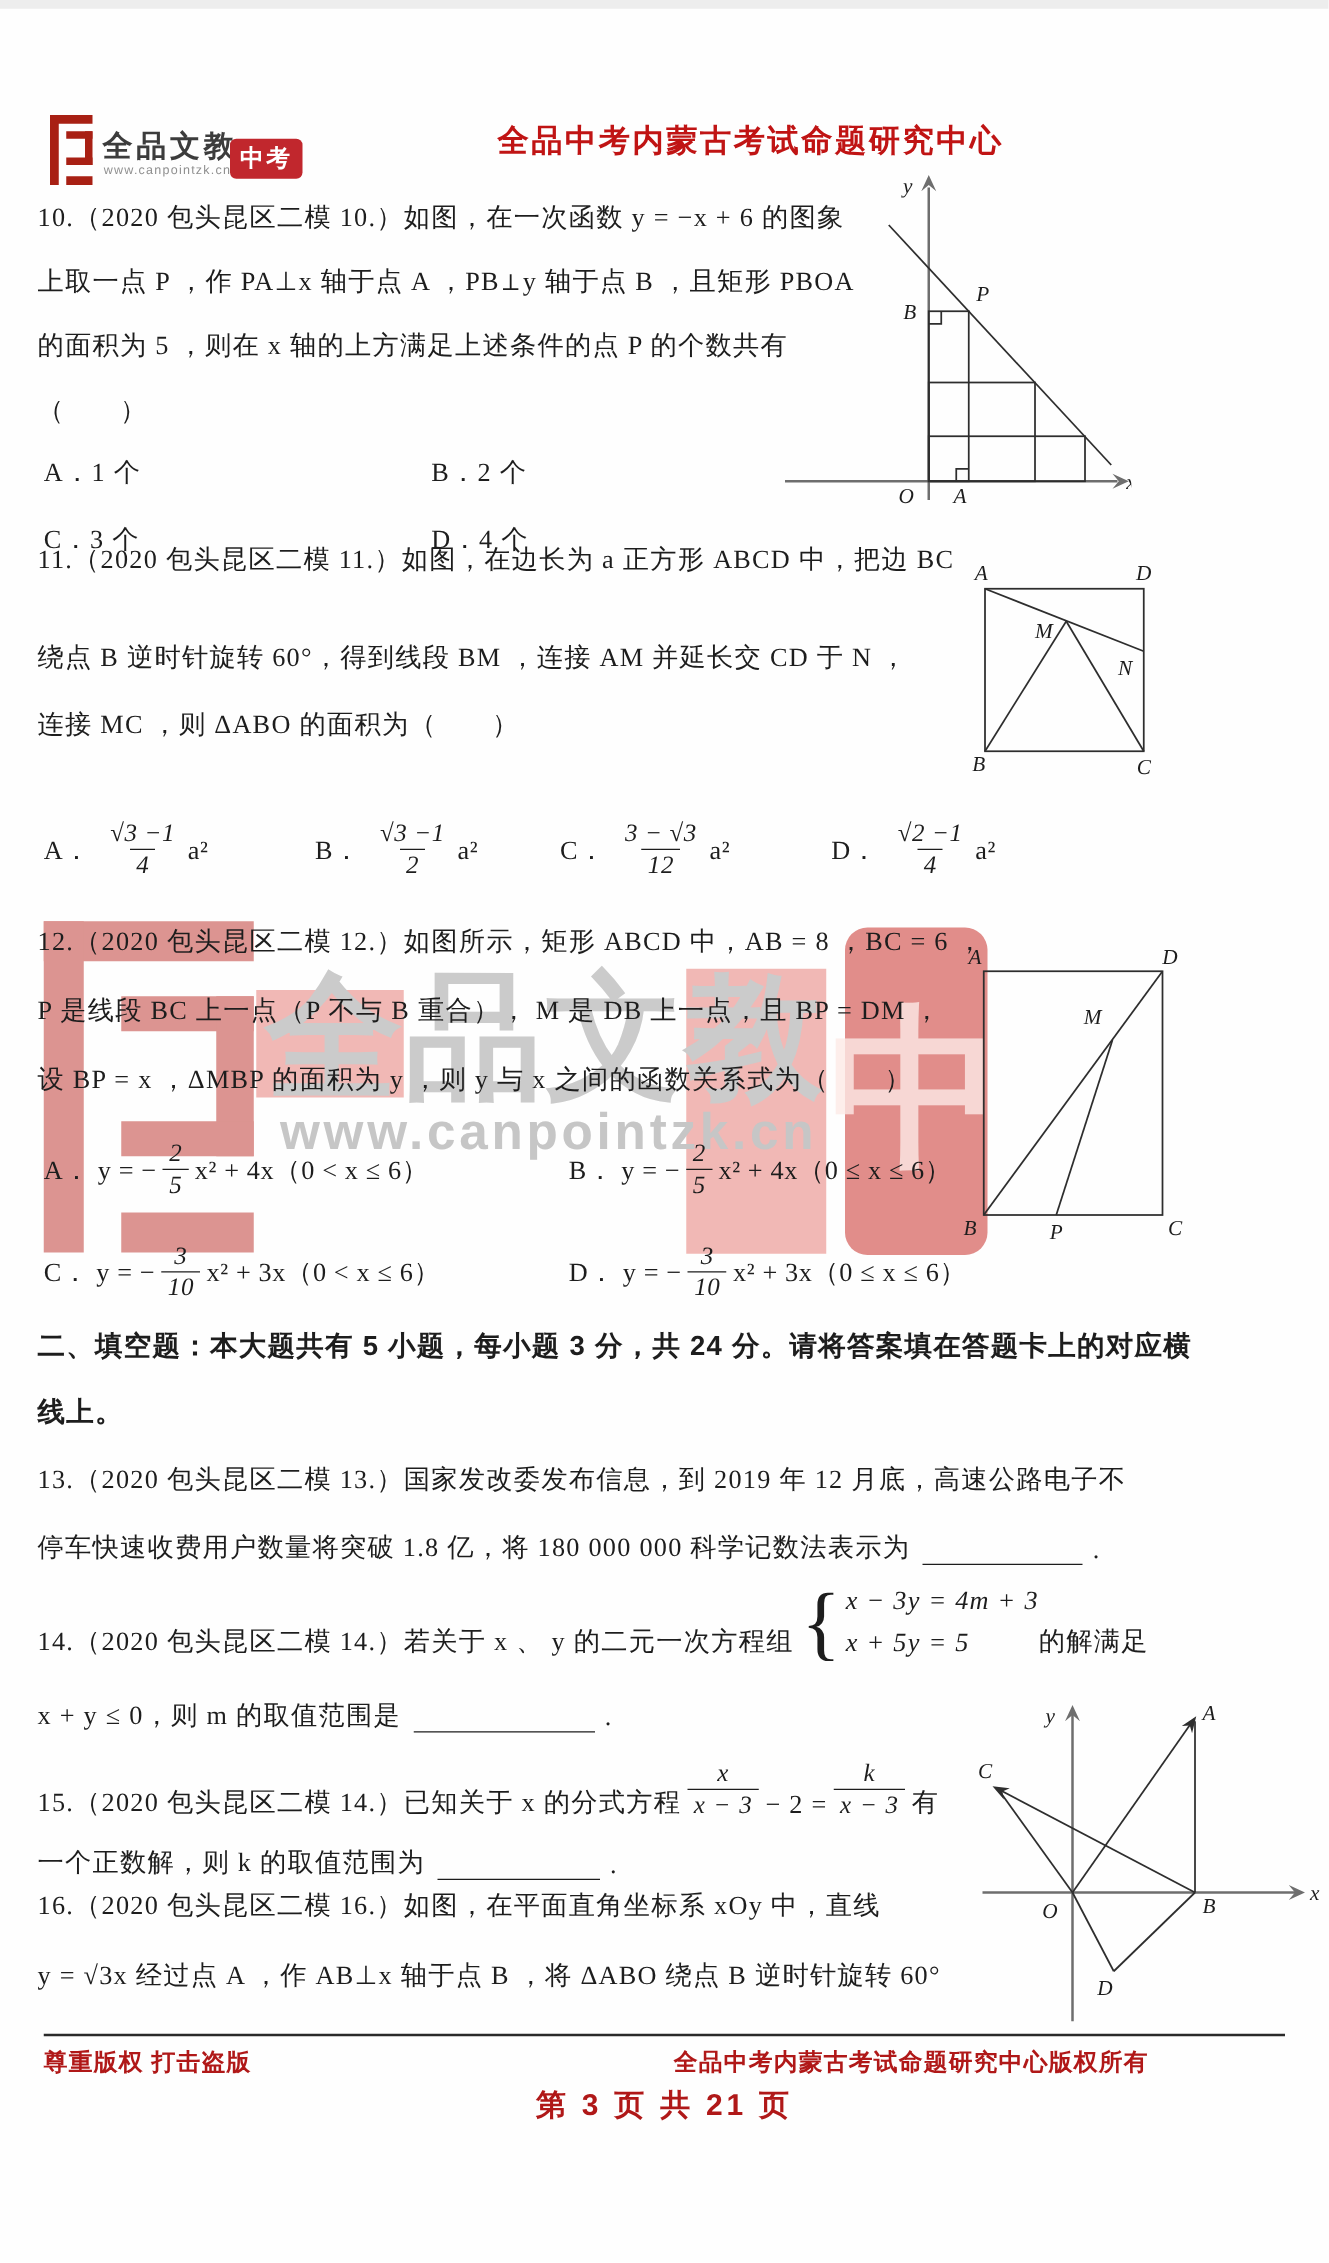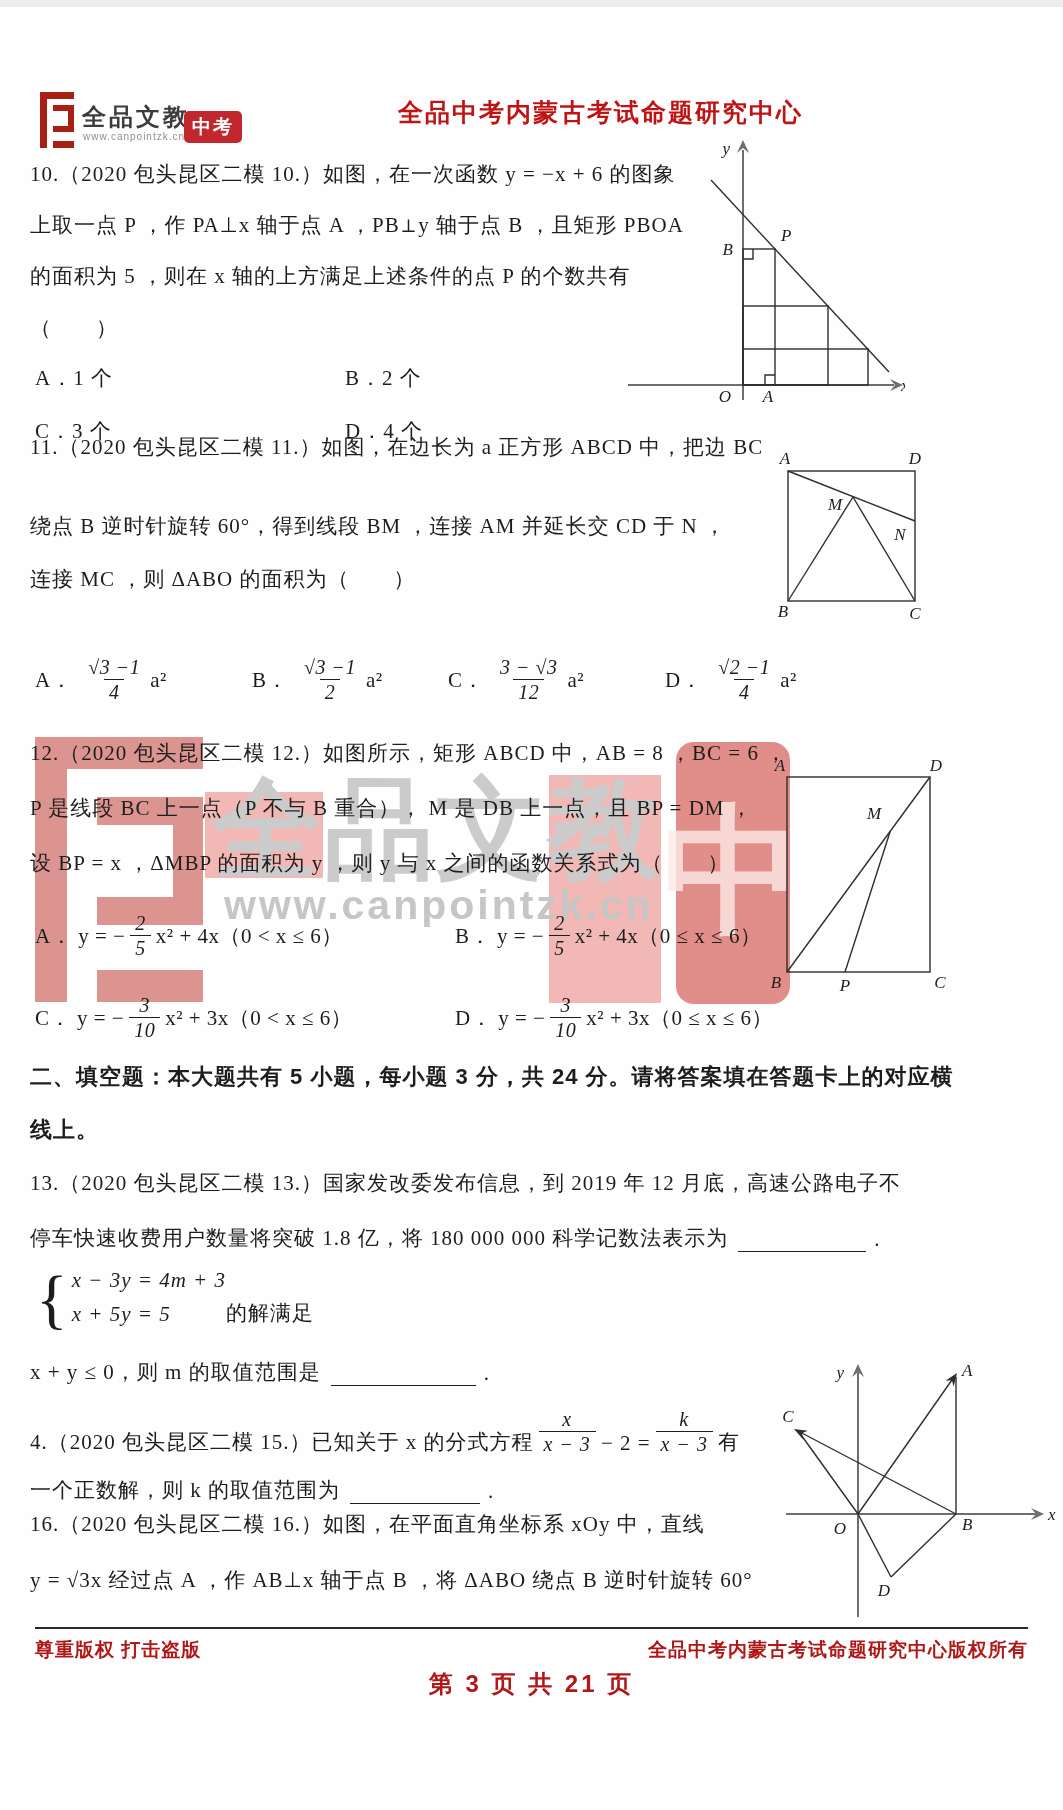--- a/index.html
+++ b/index.html
@@ -75,21 +75,21 @@
   .wm-badge{left:676px;top:742px;width:114px;height:262px;background:rgba(200,48,42,.55);
             border-radius:18px;display:flex;align-items:center;justify-content:center;
             font-family:"Liberation Sans",sans-serif;font-weight:bold;font-size:140px;
             color:rgba(252,234,230,.8);}
 
   
   .divider{position:absolute;left:35px;top:1627px;width:993px;border-top:2px solid #2a2a2a;z-index:2;}
   .foot{position:absolute;top:1637px;font-family:"Liberation Sans",sans-serif;font-weight:bold;
         font-size:19px;color:#b01818;letter-spacing:1px;z-index:2;}
   .foot-left{left:35px;}
-  .foot-right{left:430px;width:598px;text-align:right;}
+  .foot-right{left:430px;width:598px;text-align:center;}
   .foot-page{position:absolute;top:1668px;left:0;width:100%;text-align:center;
         font-family:"Liberation Sans",sans-serif;font-weight:bold;font-size:24px;
         color:#b01818;letter-spacing:3px;z-index:2;}
 </style>
 </head>
 <body>
 
 <div class="page">
   <div class="top-strip"></div>
 
@@ -255,35 +255,36 @@
   <div class="line boldhead" style="left:30px;top:1115px">线上。</div>
 
   <div class="line" style="left:30px;top:1169px">13.（2020 包头昆区二模  13.）国家发改委发布信息，到 2019 年 12 月底，高速公路电子不</div>
   <div class="line flexline" style="left:30px;top:1224px">
     <span>停车快速收费用户数量将突破 1.8 亿，将 180 000 000 科学记数法表示为</span>
     <span class="blank" style="width:128px"></span>
     <span>.</span>
   </div>
 
   <div class="line flexline" style="left:30px;top:1268px">
+    <span>14.（2020 包头昆区二模  14.）若关于 x 、 y 的二元一次方程组</span>
     <span class="brace">{</span>
     <span class="sys">
       <span>x − 3y = 4m + 3</span>
       <span>x + 5y = 5</span>
     </span>
     <span>的解满足</span>
   </div>
   <div class="line flexline" style="left:30px;top:1358px">
     <span>x + y ≤ 0，则 m 的取值范围是</span>
     <span class="blank" style="width:145px"></span>
     <span>.</span>
   </div>
 
   <div class="line flexline" style="left:30px;top:1408px">
-    <span>4.（2020 包头昆区二模  15.）已知关于 x 的分式方程</span>
+    <span>15.（2020 包头昆区二模  14.）已知关于 x 的分式方程</span>
     <span class="frac">
         <span class="num">x</span>
         <span class="den">x − 3</span>
       </span>
     <span>− 2 =</span>
     <span class="frac">
         <span class="num">k</span>
         <span class="den">x − 3</span>
       </span>
     <span>有</span>

